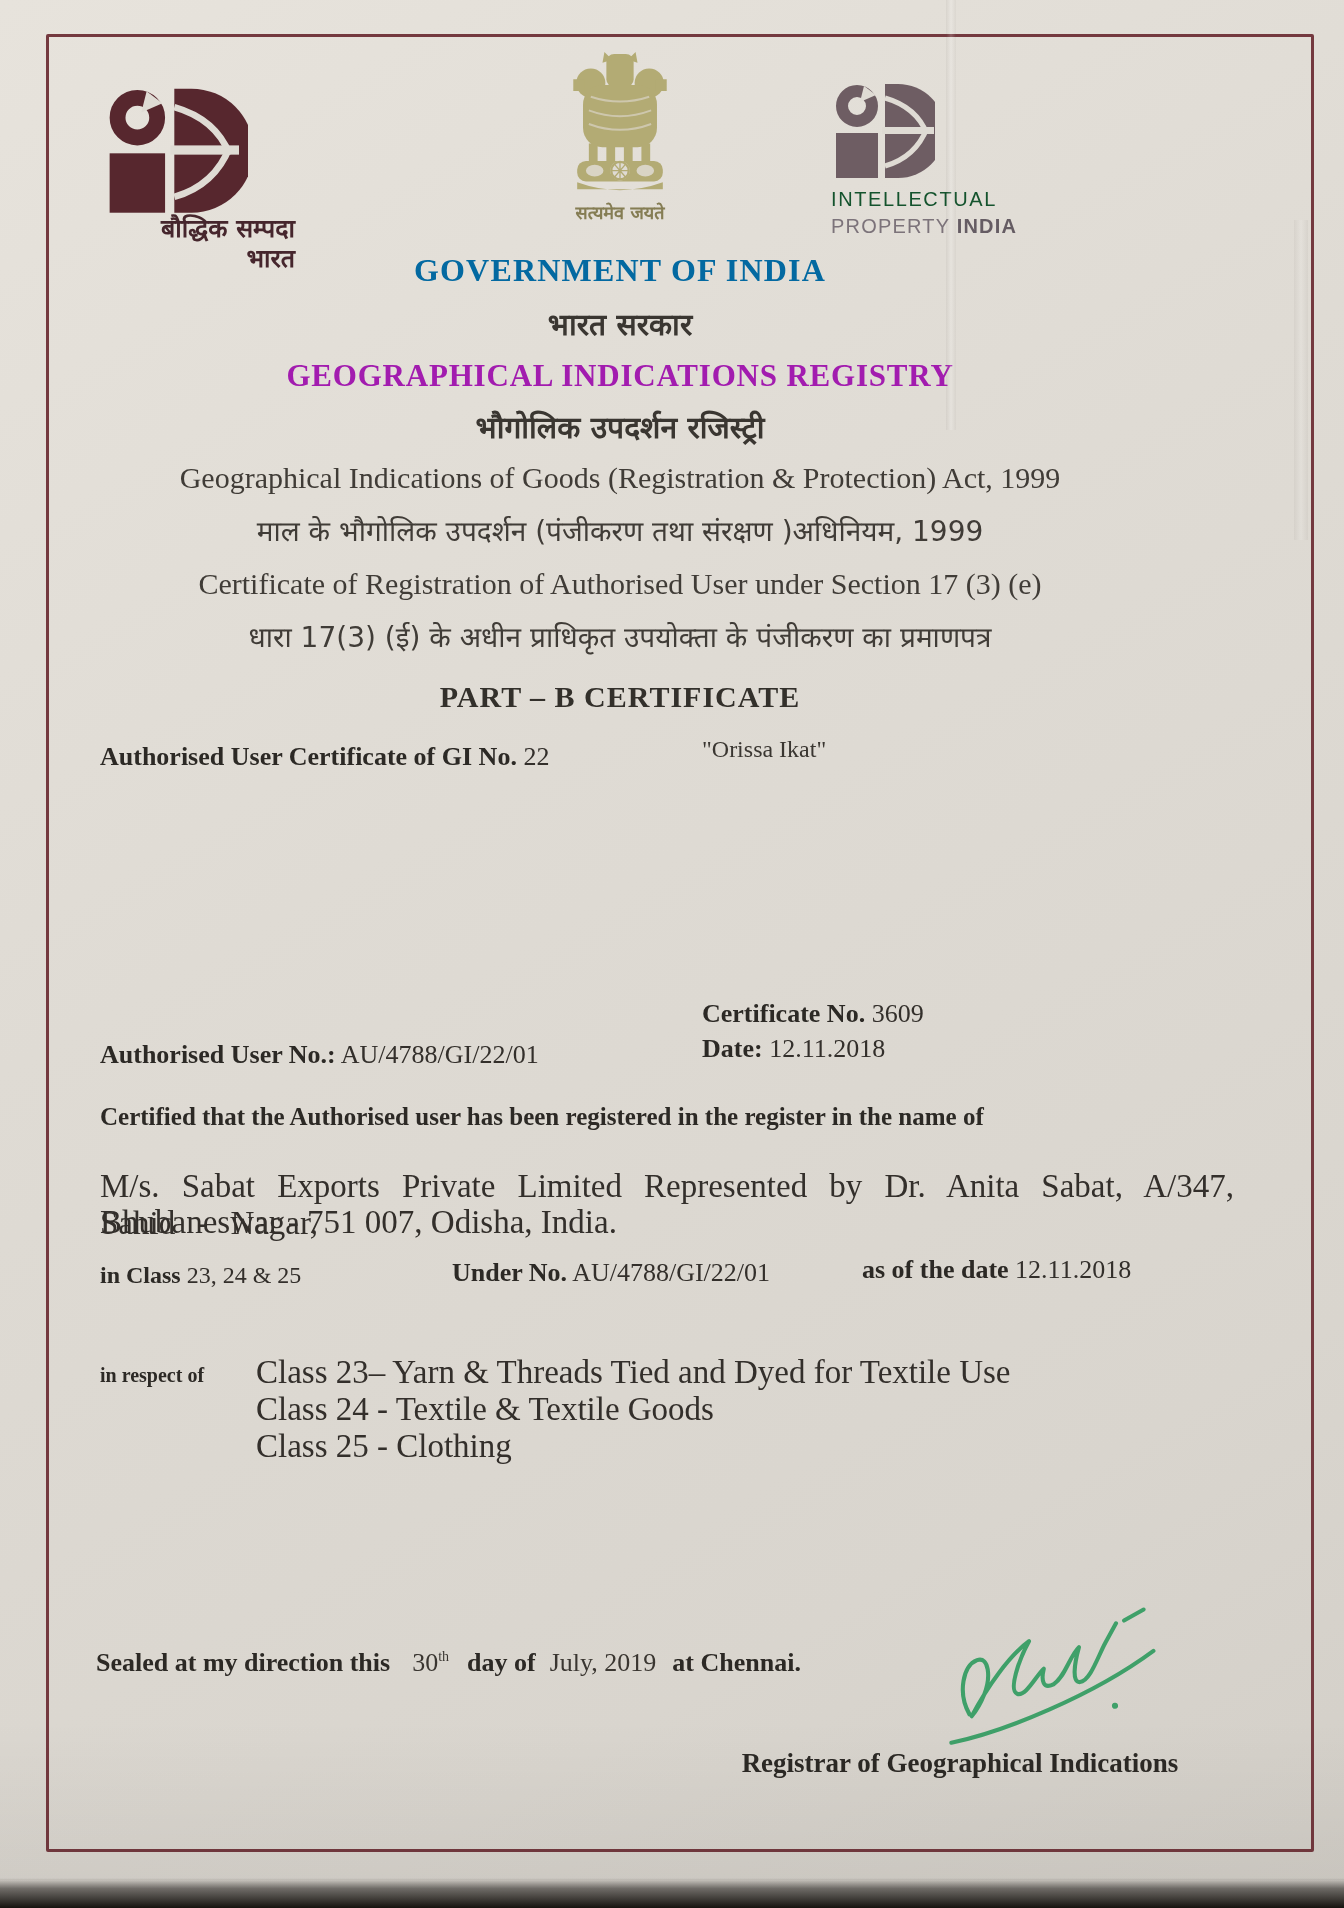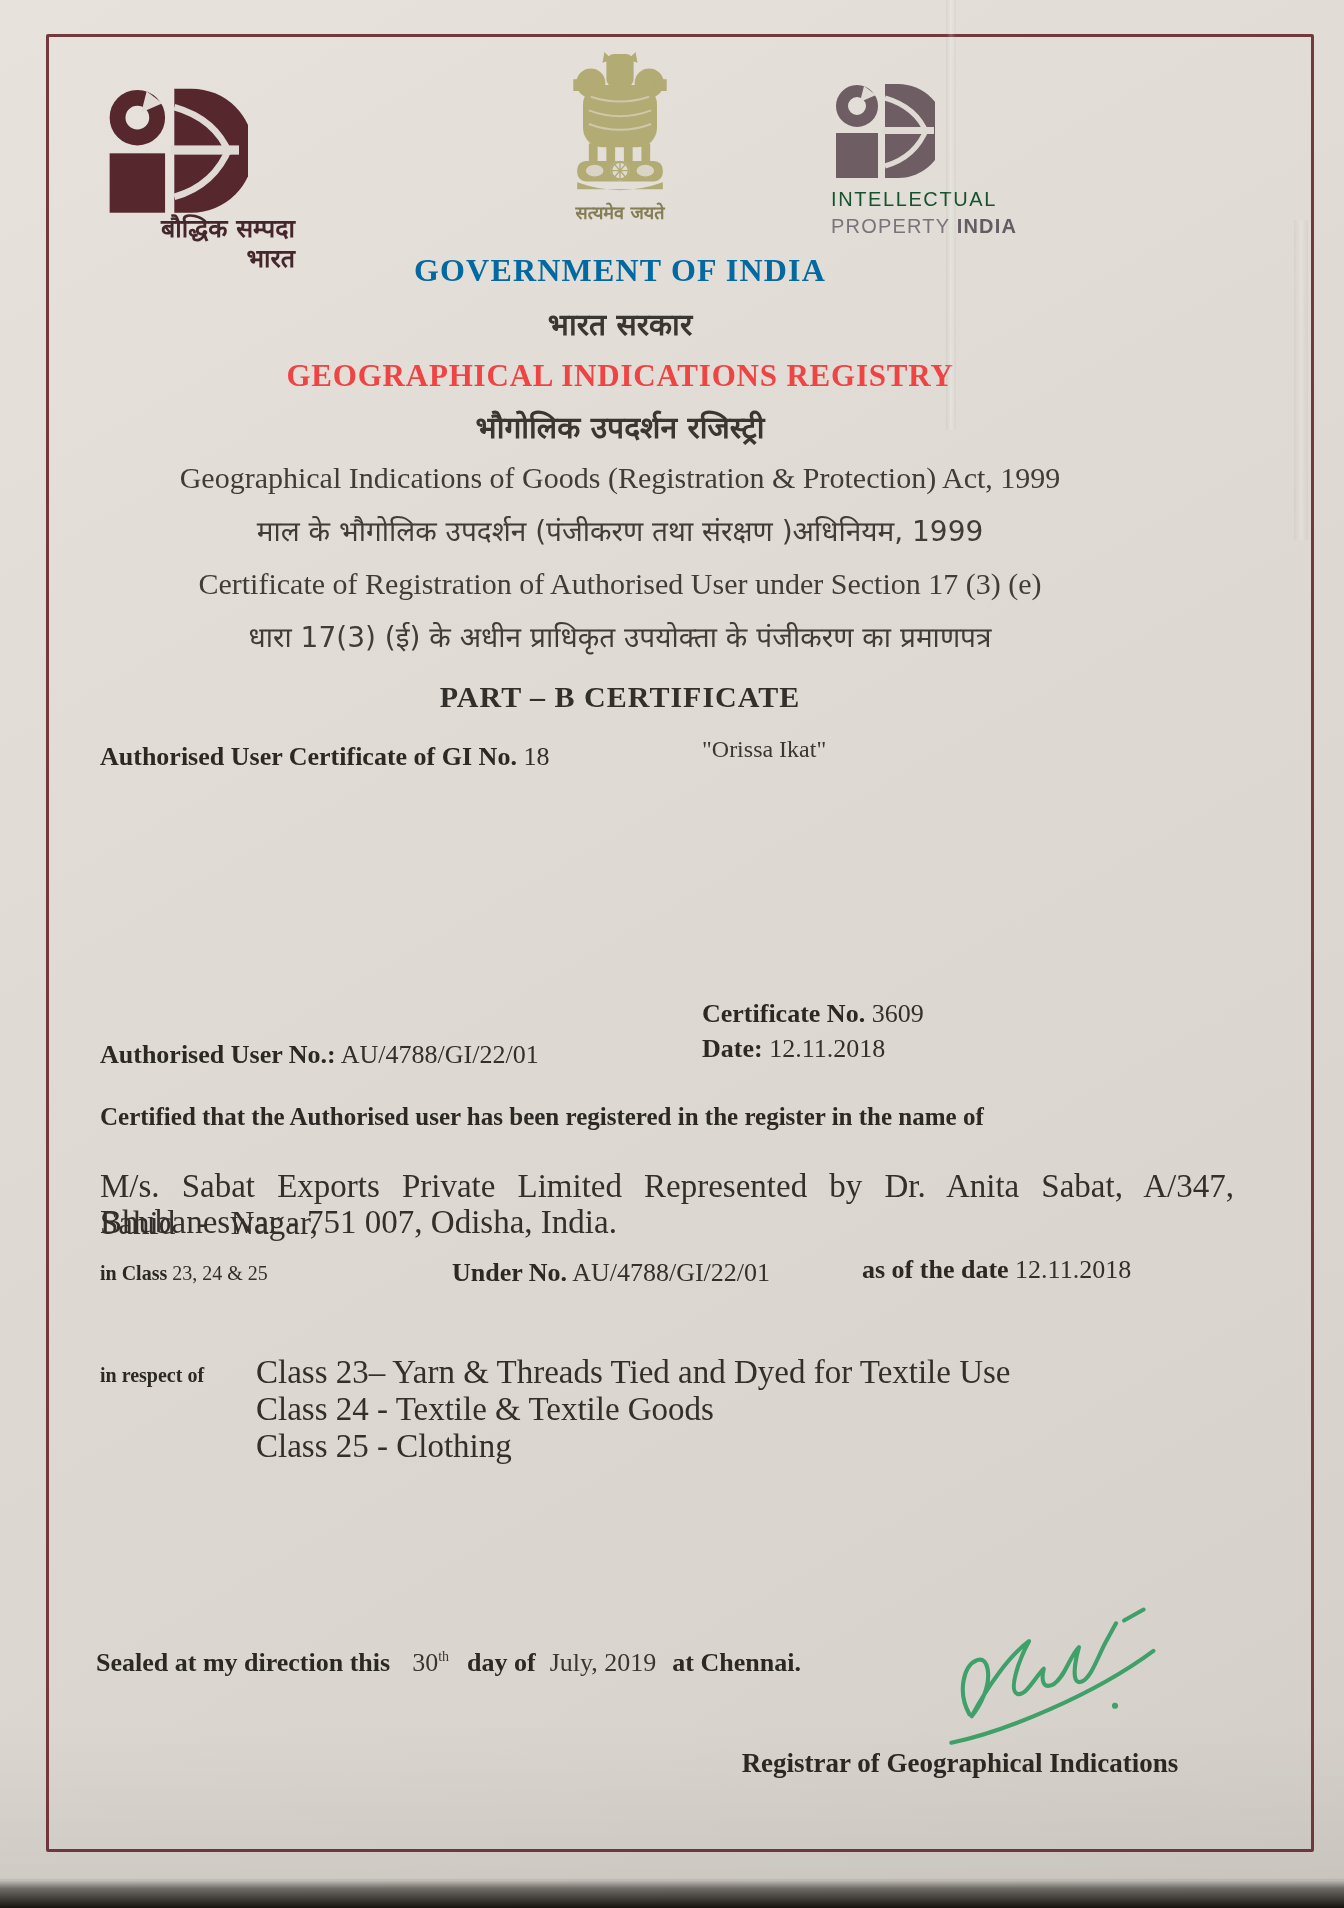--- a/index.html
+++ b/index.html
@@ -6,21 +6,21 @@
   body{
     width:1344px;height:1908px;position:relative;overflow:hidden;
     background:linear-gradient(150deg,#e7e3dc 0%,#dfdbd4 40%,#d9d5ce 78%,#d3cfc8 100%);
     font-family:"Liberation Serif",serif;color:#35322d;
   }
   .abs{position:absolute;}
   .ctr{left:40px;width:1160px;text-align:center;}
   .b{font-weight:bold;}
   .hi{font-family:"DejaVu Sans",sans-serif;}
   .h-en{font-size:32px;font-weight:bold;letter-spacing:1.2px;color:#0369a1;}
-  .h-en2{font-size:31px;font-weight:bold;letter-spacing:.8px;color:#ef4444;}
+  .h-en2{font-size:31px;font-weight:bold;letter-spacing:.8px;color:#a21caf;}
   .h-hi{font-size:30px;font-weight:bold;color:#3a3631;}
   .act-en{font-size:30px;color:#403c37;}
   .act-hi{font-size:28px;color:#403c37;}
   .body-line{font-size:33px;color:#332f2b;}
   .lbl{font-weight:bold;color:#2c2925;}
   .frame{border:3px solid #74393f;border-radius:2px;}
   .logo-cap-left{font-size:25px;line-height:30px;font-weight:bold;color:#46262d;text-align:right;}
   .cap-right1{font-size:20px;letter-spacing:1.6px;color:#14532d;font-family:"Liberation Sans",sans-serif;}
   .cap-right2{font-size:20px;letter-spacing:1.2px;color:#7c737a;font-family:"Liberation Sans",sans-serif;}
   .motto{font-size:18px;color:#857d54;font-weight:bold;}
@@ -104,42 +104,42 @@
 <div class="abs ctr h-en2" style="top:358px;">GEOGRAPHICAL INDICATIONS REGISTRY</div>
 <div class="abs ctr h-hi hi" style="top:406px;">भौगोलिक उपदर्शन रजिस्ट्री</div>
 <div class="abs ctr act-en" style="top:461px;">Geographical Indications of Goods (Registration &amp; Protection) Act, 1999</div>
 <div class="abs ctr act-hi hi" style="top:511px;">माल के भौगोलिक उपदर्शन (पंजीकरण तथा संरक्षण )अधिनियम, 1999</div>
 <div class="abs ctr act-en" style="top:567px;">Certificate of Registration of Authorised User under Section 17 (3) (e)</div>
 <div class="abs ctr act-hi hi" style="top:617px;">धारा 17(3) (ई) के अधीन प्राधिकृत उपयोक्ता के पंजीकरण का प्रमाणपत्र</div>
 <div class="abs ctr" style="top:680px;font-size:30px;font-weight:bold;letter-spacing:1px;color:#33302b;">PART – B CERTIFICATE</div>
 
 <div class="abs body-line" style="left:100px;top:742px;font-size:26px;">
   <span class="lbl">Authorised User Certificate of GI No.</span>
-  <span>18</span>
+  <span>22</span>
 </div>
 <div class="abs" style="left:702px;top:736px;font-size:24px;color:#3a3631;">"Orissa Ikat"</div>
 
 <div class="abs body-line" style="left:702px;top:999px;font-size:26px;">
   <span class="lbl">Certificate No.</span>
   <span>3609</span>
 </div>
 <div class="abs body-line" style="left:702px;top:1034px;font-size:26px;">
   <span class="lbl">Date:</span>
   <span>12.11.2018</span>
 </div>
 <div class="abs body-line" style="left:100px;top:1040px;font-size:26px;">
   <span class="lbl">Authorised User No.:</span>
   <span>AU/4788/GI/22/01</span>
 </div>
 
 <div class="abs lbl" style="left:100px;top:1103px;font-size:25px;">Certified that the Authorised user has been registered in the register in the name of</div>
 <div class="abs body-line" style="left:100px;top:1168px;width:1140px;word-spacing:.42em;">M/s. Sabat Exports Private Limited Represented by Dr. Anita Sabat, A/347, Sahid - Nagar,</div>
 <div class="abs body-line" style="left:100px;top:1204px;width:1140px;">Bhubaneswar - 751 007, Odisha, India.</div>
 
-<div class="abs body-line" style="left:100px;top:1262px;font-size:20px;">
+<div class="abs body-line" style="left:100px;top:1262px;font-size:24px;">
   <span class="lbl">in Class</span>
   <span>23, 24 &amp; 25</span>
 </div>
 <div class="abs body-line" style="left:452px;top:1258px;font-size:26px;">
   <span class="lbl">Under No.</span>
   <span>AU/4788/GI/22/01</span>
 </div>
 <div class="abs body-line" style="left:862px;top:1255px;font-size:26px;">
   <span class="lbl">as of the date</span>
   <span>12.11.2018</span>

